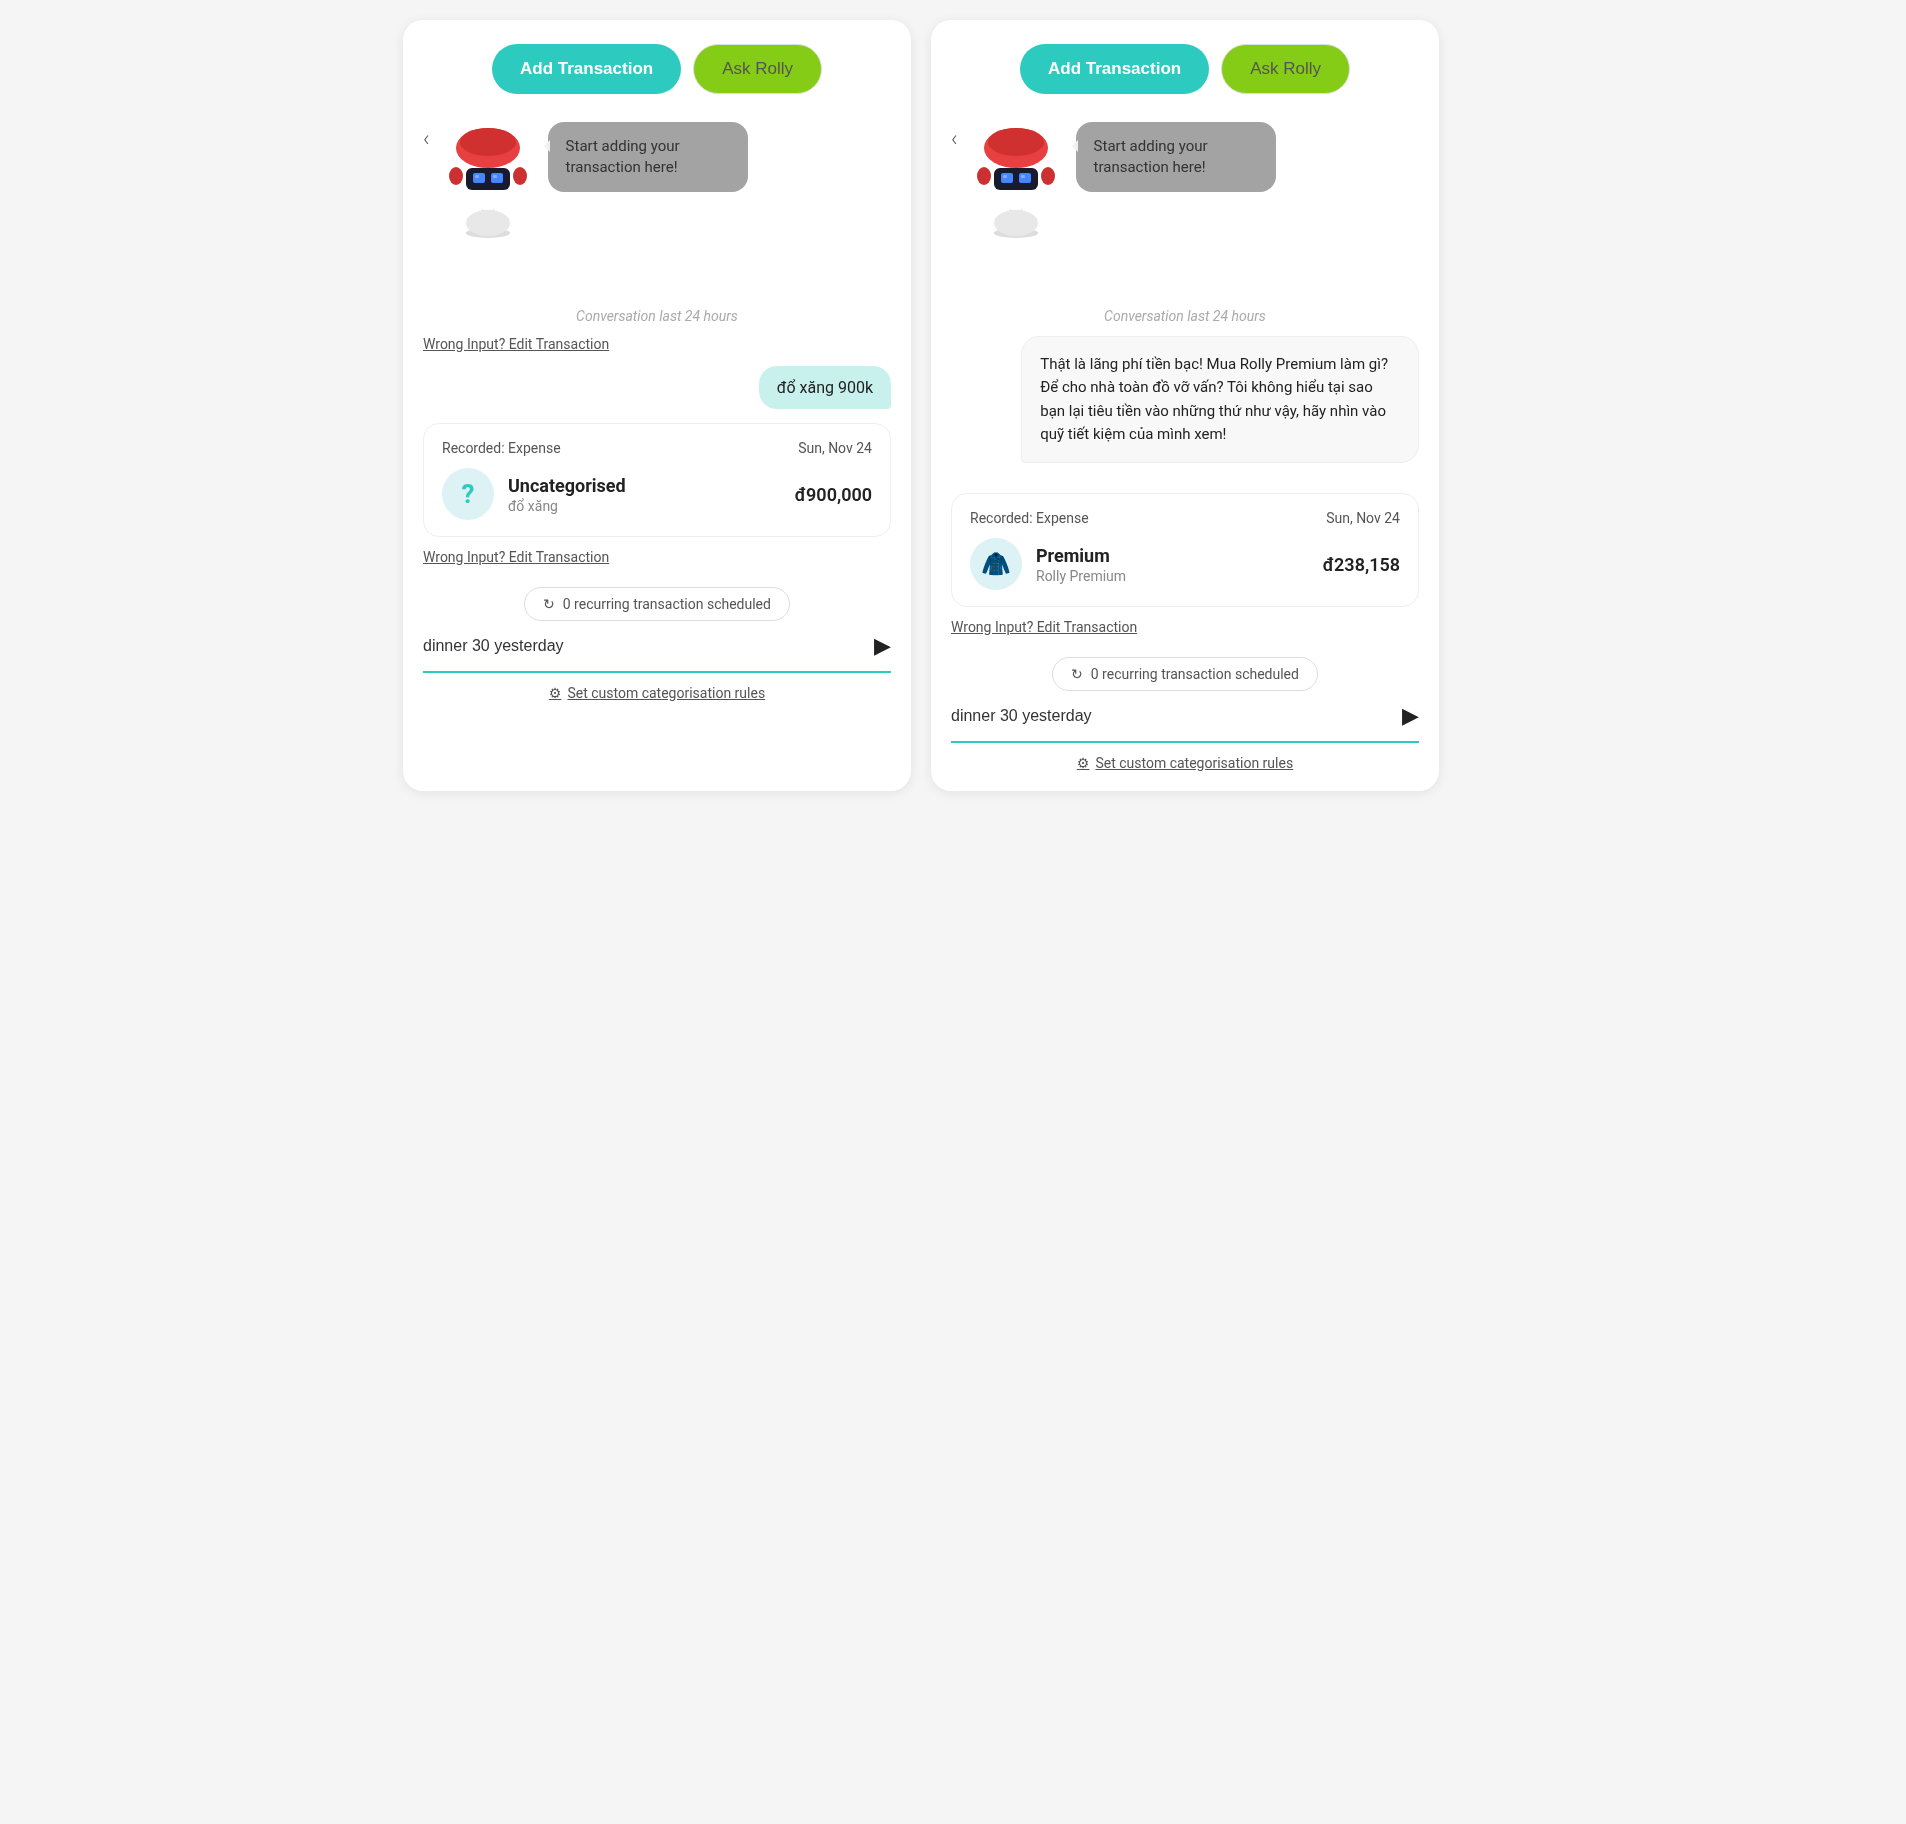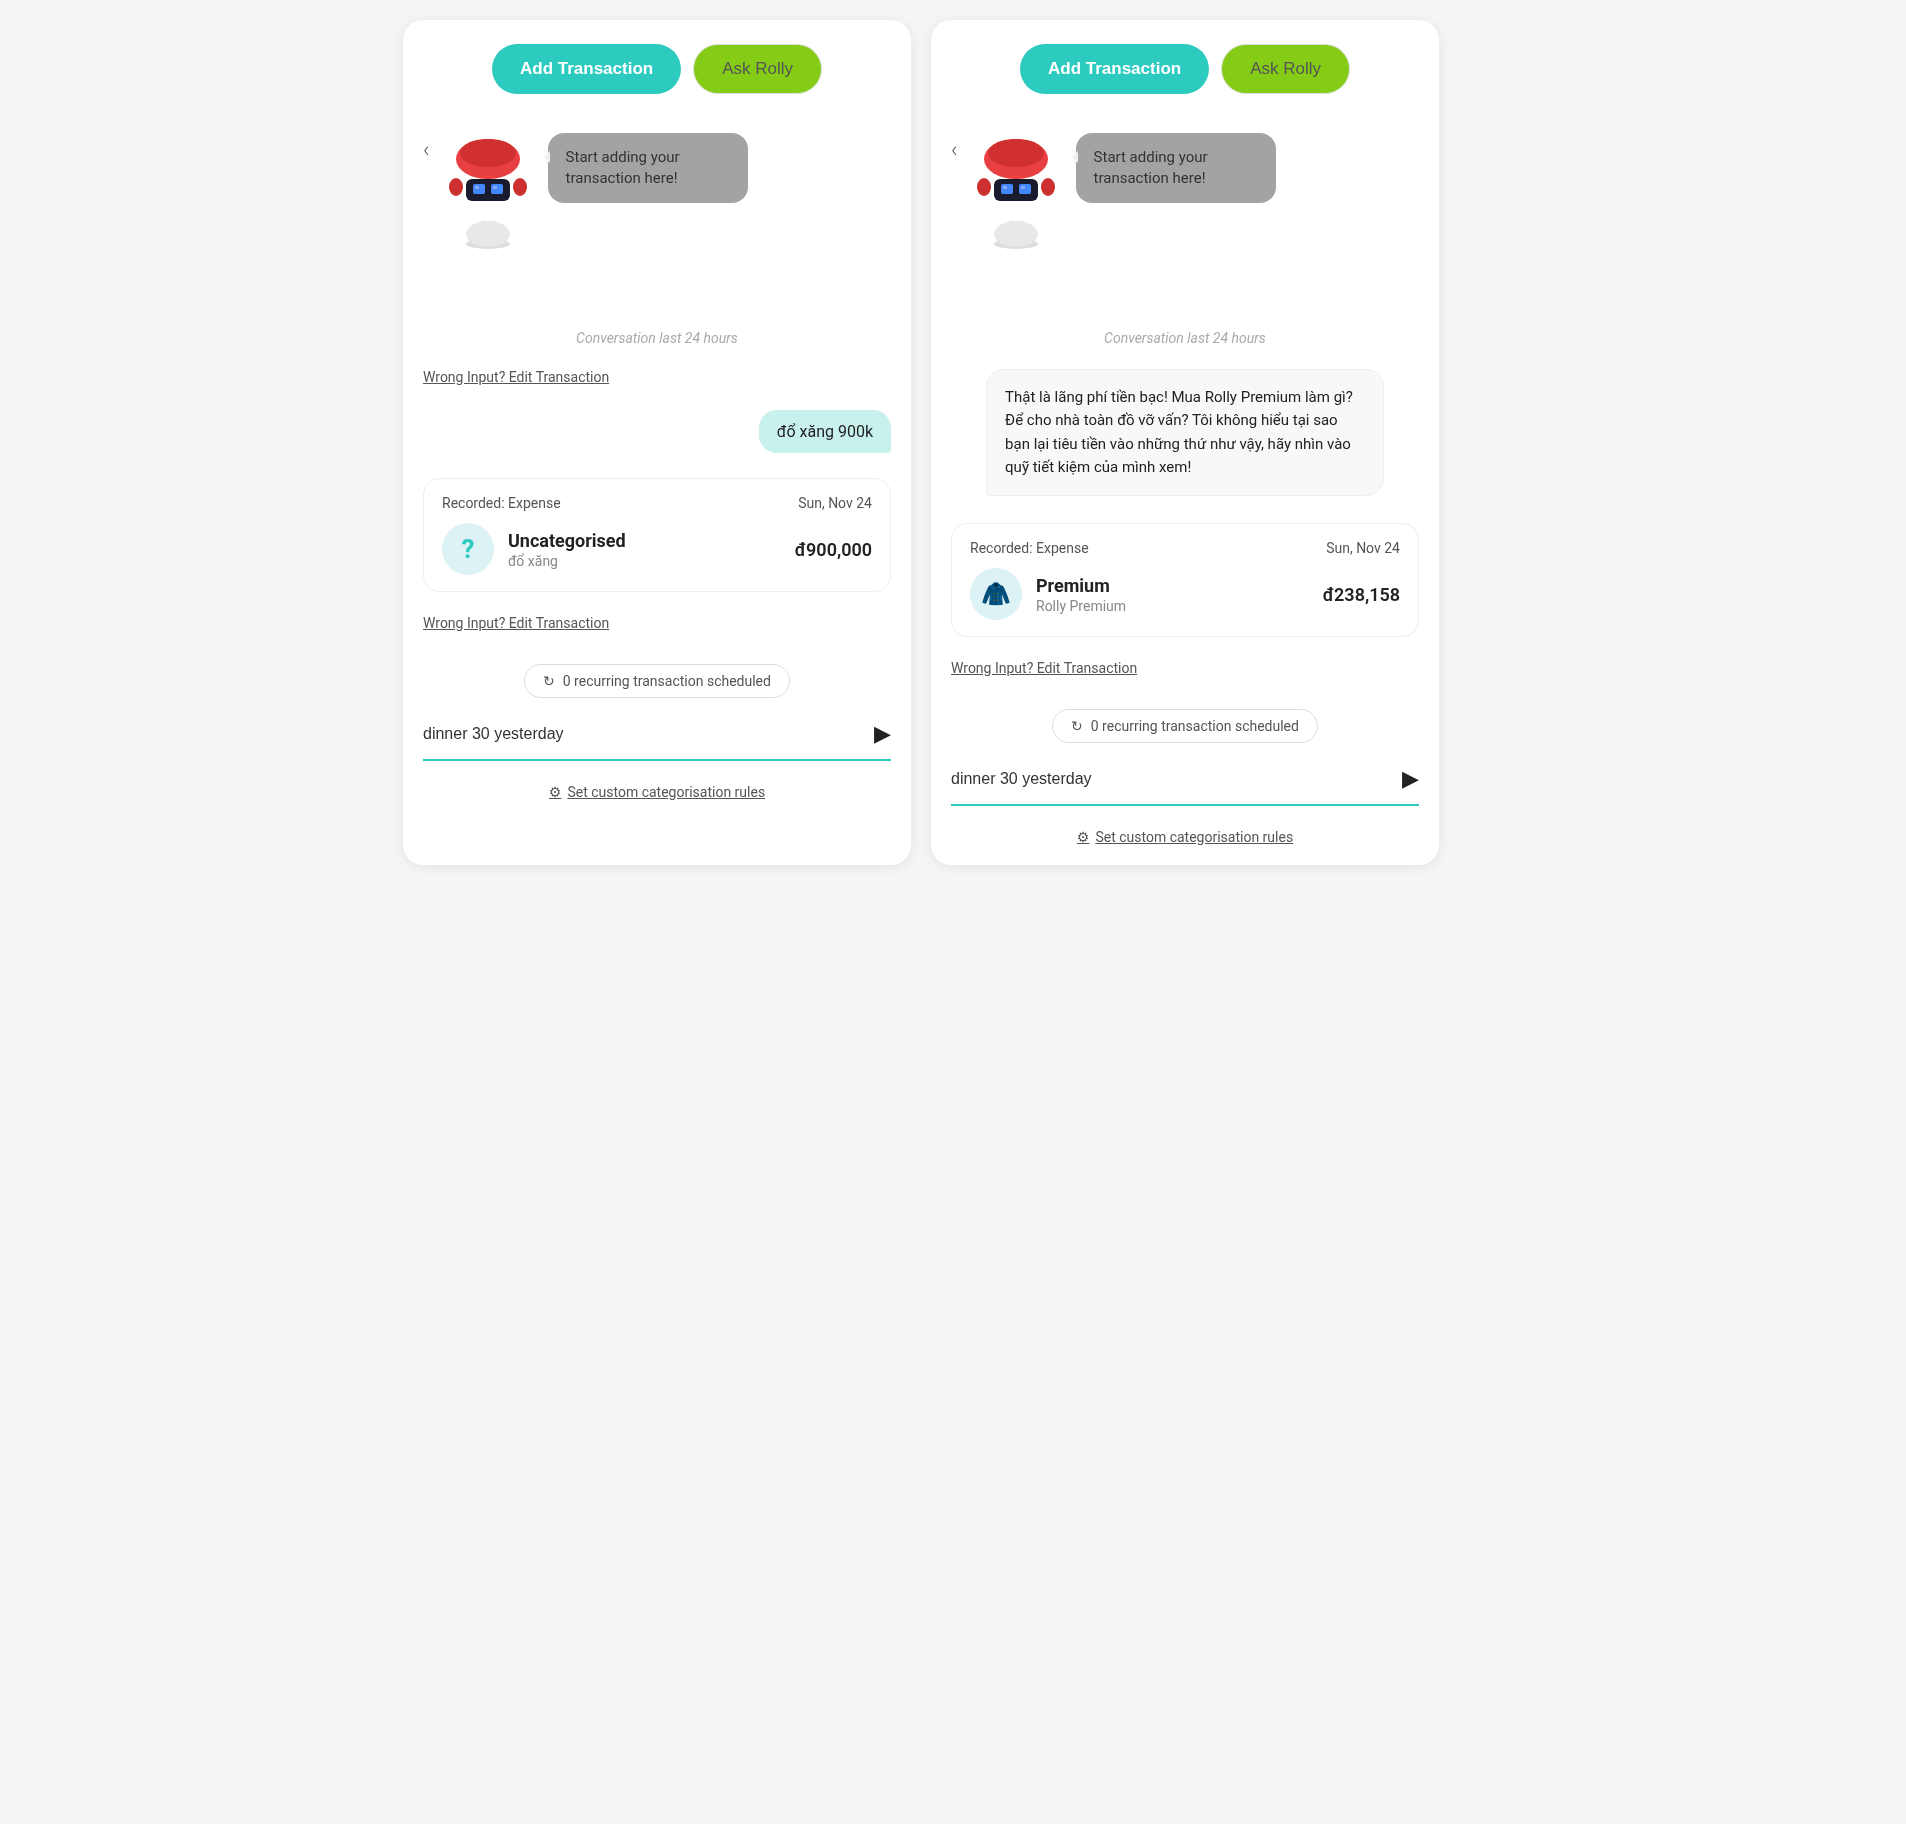--- a/index.html
+++ b/index.html
@@ -18,21 +18,21 @@
       width: 1100px;
     }
     .chat-panel {
       background: #fff;
       border-radius: 20px;
       width: 508px;
       padding: 24px 20px 20px;
       box-shadow: 0 2px 12px rgba(0,0,0,0.08);
       display: flex;
       flex-direction: column;
-      gap: 11px;
+      gap: 0;
     }
     .top-buttons {
       display: flex;
       gap: 12px;
       margin-bottom: 24px;
       justify-content: center;
     }
     .btn-add-transaction {
       background: #2dcac0;
       color: #fff;
@@ -118,22 +118,22 @@
     .bubble-user {
       background: #c8f0ed;
       border-radius: 18px 18px 4px 18px;
       padding: 12px 18px;
       font-size: 16px;
       color: #222;
       max-width: 70%;
     }
     .message-bot {
       display: flex;
-      justify-content: center;
-      margin-bottom: 16px;
+      justify-content: flex-end;
+      margin-bottom: 30px;
     }
     .bubble-bot {
       background: #f8f8f8;
       border-radius: 18px 18px 18px 4px;
       padding: 16px 18px;
       font-size: 15px;
       color: #222;
       max-width: 85%;
       line-height: 1.55;
       border: 1px solid #eee;

